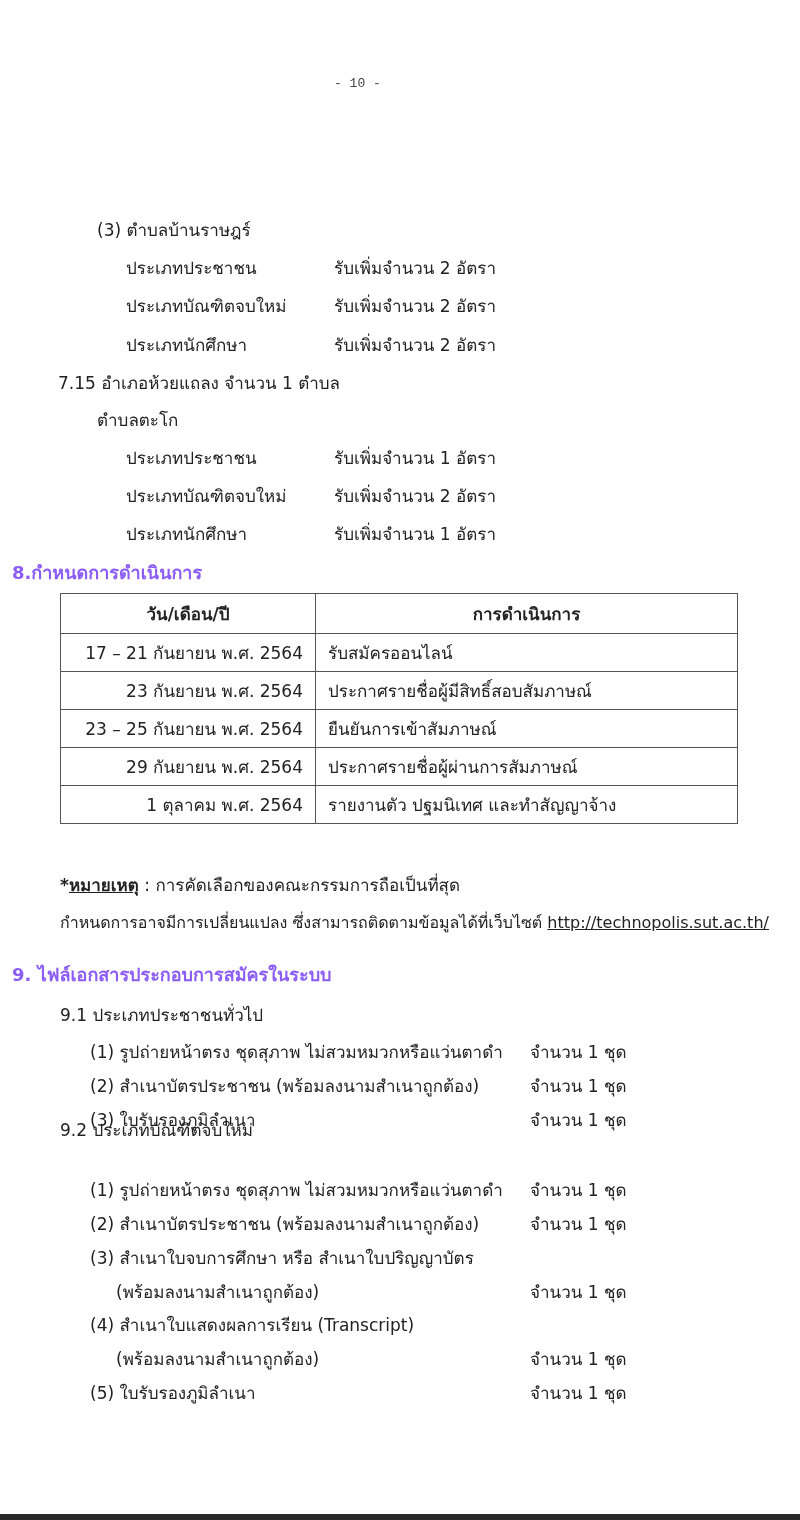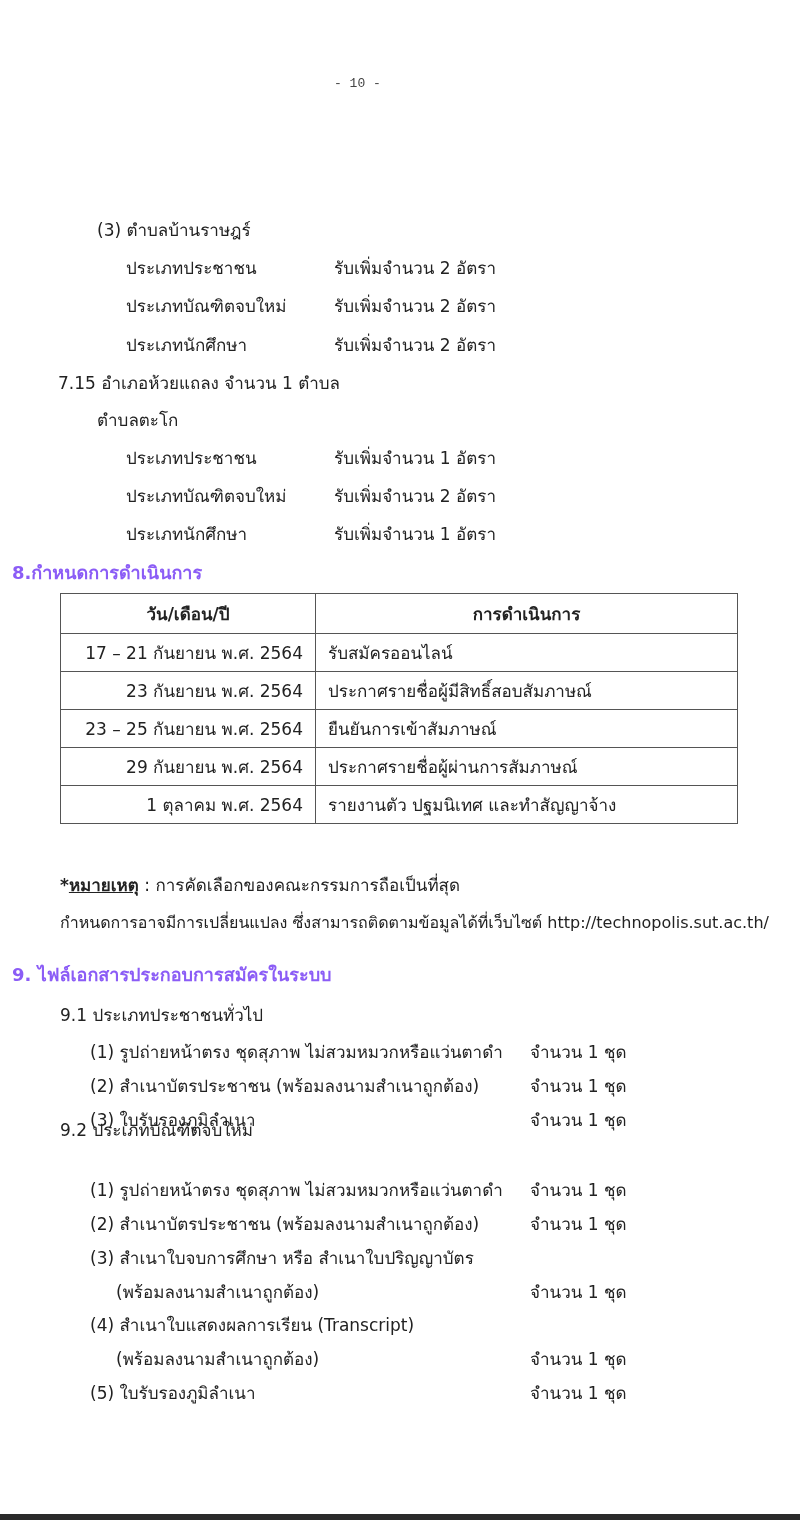--- a/index.html
+++ b/index.html
@@ -16,21 +16,21 @@
     position: absolute; left: 60px; top: 593px; width: 678px;
     border-collapse: collapse; font-size: 17px;
   }
   table.sched td, table.sched th {
     border: 1.5px solid #555; height: 37px; padding: 0 12px; font-weight: normal;
   }
   table.sched th { font-weight: bold; text-align: center; height: 39px; }
   table.sched td.date { text-align: right; width: 230px; }
   table.sched td.act { text-align: left; }
   .note-label { font-weight: bold; text-decoration: underline; }
-  .link { color: #222; }
+  .link { color: #222; text-decoration: underline; }
   .bottom-bar { position: absolute; left: 0; top: 1514px; width: 800px; height: 6px; background: #2a2a2a; }
 </style>
 </head>
 <body>
 
 <div class="abs page-num">- 10 -</div>
 
 <div class="abs t" style="left:97px;top:218px;">(3) ตำบลบ้านราษฎร์</div>
 <div class="abs t" style="left:126px;top:256px;">ประเภทประชาชน</div>
 <div class="abs t" style="left:334px;top:256px;">รับเพิ่มจำนวน 2 อัตรา</div>

